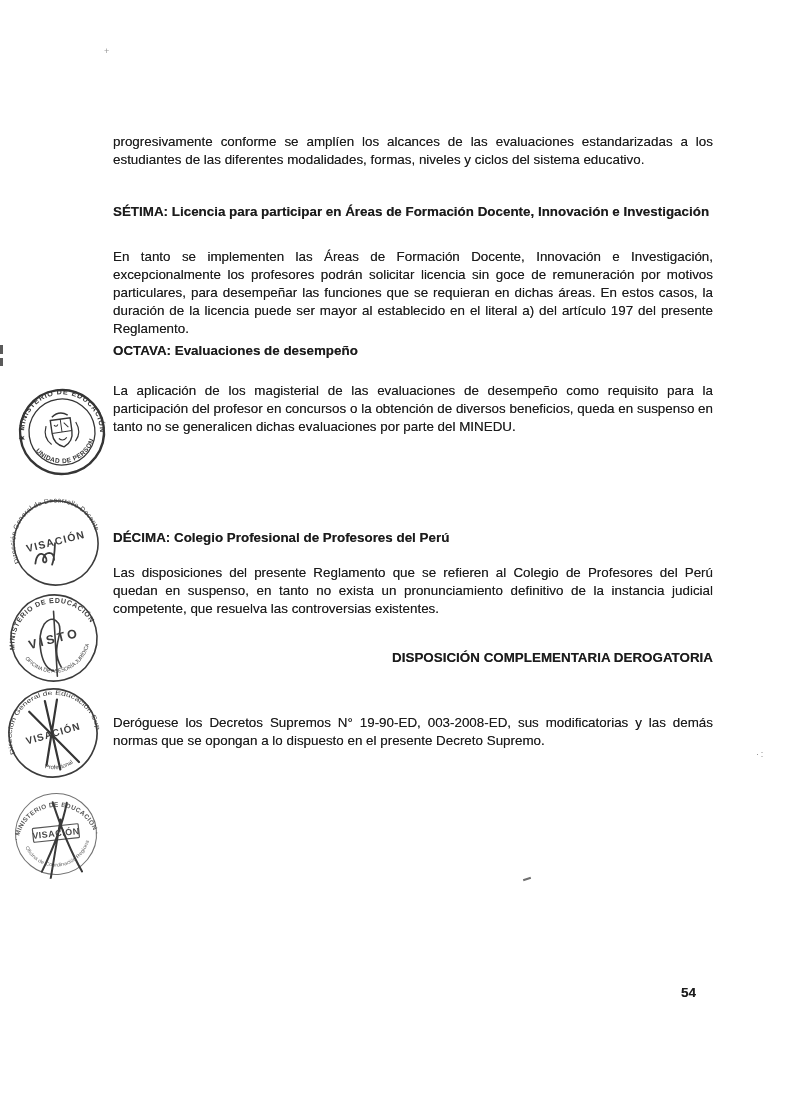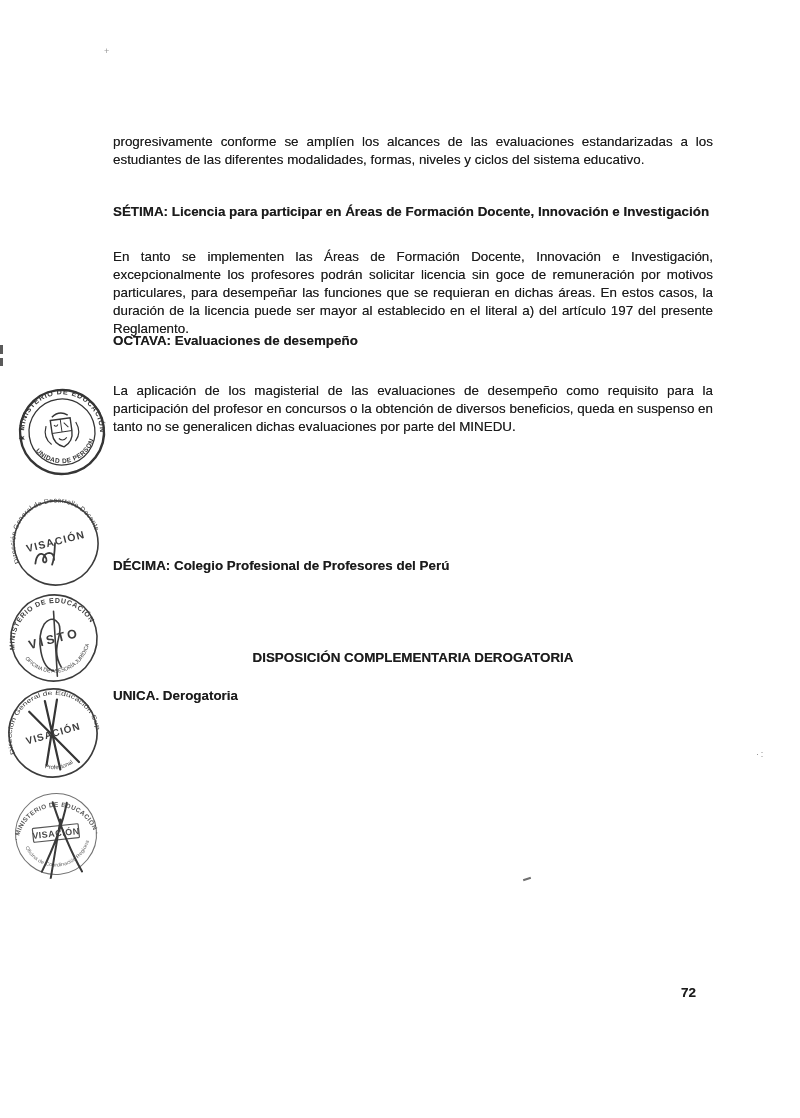--- a/index.html
+++ b/index.html
@@ -12,21 +12,21 @@
   }
   .page{position:absolute;inset:0;background:#ffffff;}
   .block{
     position:absolute;left:113px;width:600px;
     font-size:13.4px;line-height:18px;text-align:justify;
     text-shadow:0 0 0.4px rgba(0,0,0,0.55);
     white-space:normal;
   }
   .heading{font-weight:bold;}
   .hang{padding-left:67px;text-indent:-67px;}
-  .center{text-align:center;}
+  .center{text-align:right;}
   .page-number{
     position:absolute;left:681px;top:985px;width:40px;
     font-size:13.5px;font-weight:bold;text-align:left;
     text-shadow:0 0 0.4px rgba(0,0,0,0.5);
   }
   .stamp{position:absolute;opacity:0.93;}
   .stamp svg{display:block;}
   .speck{position:absolute;background:#8a8a8a;}
   .speck-text{position:absolute;color:#9a9a9a;font-size:9px;line-height:9px;}
   .edge-dash{position:absolute;left:0;width:3px;background:#5a5a5a;}
@@ -35,35 +35,36 @@
 <body>
 
 <div class="page">
 
   <div class="block heading hang" style="top:202px;line-height:19px"><span>SÉTIMA:</span> <span>Licencia para participar en Áreas de Formación Docente, Innovación e Investigación</span></div>
 
   <div class="block" style="top:133px">progresivamente conforme se amplíen  los alcances de las evaluaciones estandarizadas a los estudiantes de las diferentes modalidades, formas, niveles y ciclos del sistema educativo.</div>
 
   <div class="block" style="top:248px">En tanto se implementen las Áreas de Formación Docente, Innovación e Investigación, excepcionalmente los profesores podrán solicitar licencia sin goce de remuneración por motivos particulares, para desempeñar las funciones que se requieran en dichas áreas. En estos casos, la duración de la licencia puede ser mayor al establecido en el literal a) del artículo 197 del presente Reglamento.</div>
 
-  <div class="block heading" style="top:332px">OCTAVA: Evaluaciones de desempeño</div>
+  <div class="block heading" style="top:342px">OCTAVA: Evaluaciones de desempeño</div>
 
   <div class="block" style="top:382px">La aplicación de los magisterial de las evaluaciones de desempeño como requisito para la participación del profesor en concursos o la obtención de diversos beneficios, queda en suspenso en tanto no se generalicen dichas evaluaciones por parte del MINEDU.</div>
 
 
 
-  <div class="block heading" style="top:557px">DÉCIMA: Colegio Profesional de Profesores del Perú</div>
+  <div class="block heading" style="top:529px">DÉCIMA: Colegio Profesional de Profesores del Perú</div>
 
+  <div class="block" style="top:564px">Las disposiciones del presente Reglamento que se refieren al  Colegio de Profesores del Perú quedan en suspenso, en tanto no exista un pronunciamiento definitivo de la instancia judicial competente, que resuelva las controversias existentes.</div>
 
   <div class="block heading center" style="top:649px">DISPOSICIÓN COMPLEMENTARIA DEROGATORIA</div>
 
-  <div class="block heading" style="top:687px">UNICA. Derogatoria</div>
 
+  <div class="block" style="top:714px">Deróguese los Decretos Supremos N° 19-90-ED, 003-2008-ED, sus modificatorias y las demás normas que se opongan a lo dispuesto en el presente Decreto Supremo.</div>
 
-  <div class="page-number">72</div>
+  <div class="page-number">54</div>
 
   <div class="stamp" style="left:16px;top:386px;transform:rotate(-8deg)">
     <svg width="92" height="92" viewBox="0 0 92 92">
       <defs>
         <path id="s1t" d="M 9,55 A 38,38 0 1 1 83,55" fill="none"></path>
         <path id="s1b" d="M 15,57 A 34,34 0 0 0 77,57" fill="none"></path>
       </defs>
       <circle cx="46" cy="46" r="42" fill="none" stroke="#262626" stroke-width="2.4"></circle>
       <circle cx="46" cy="46" r="33" fill="none" stroke="#262626" stroke-width="1.3"></circle>
       <text font-size="7.2" font-weight="bold" fill="#262626" letter-spacing="0.8" font-family="Liberation Sans, sans-serif"><textPath href="#s1t" startOffset="4%">★ MINISTERIO DE EDUCACIÓN ★</textPath></text>

